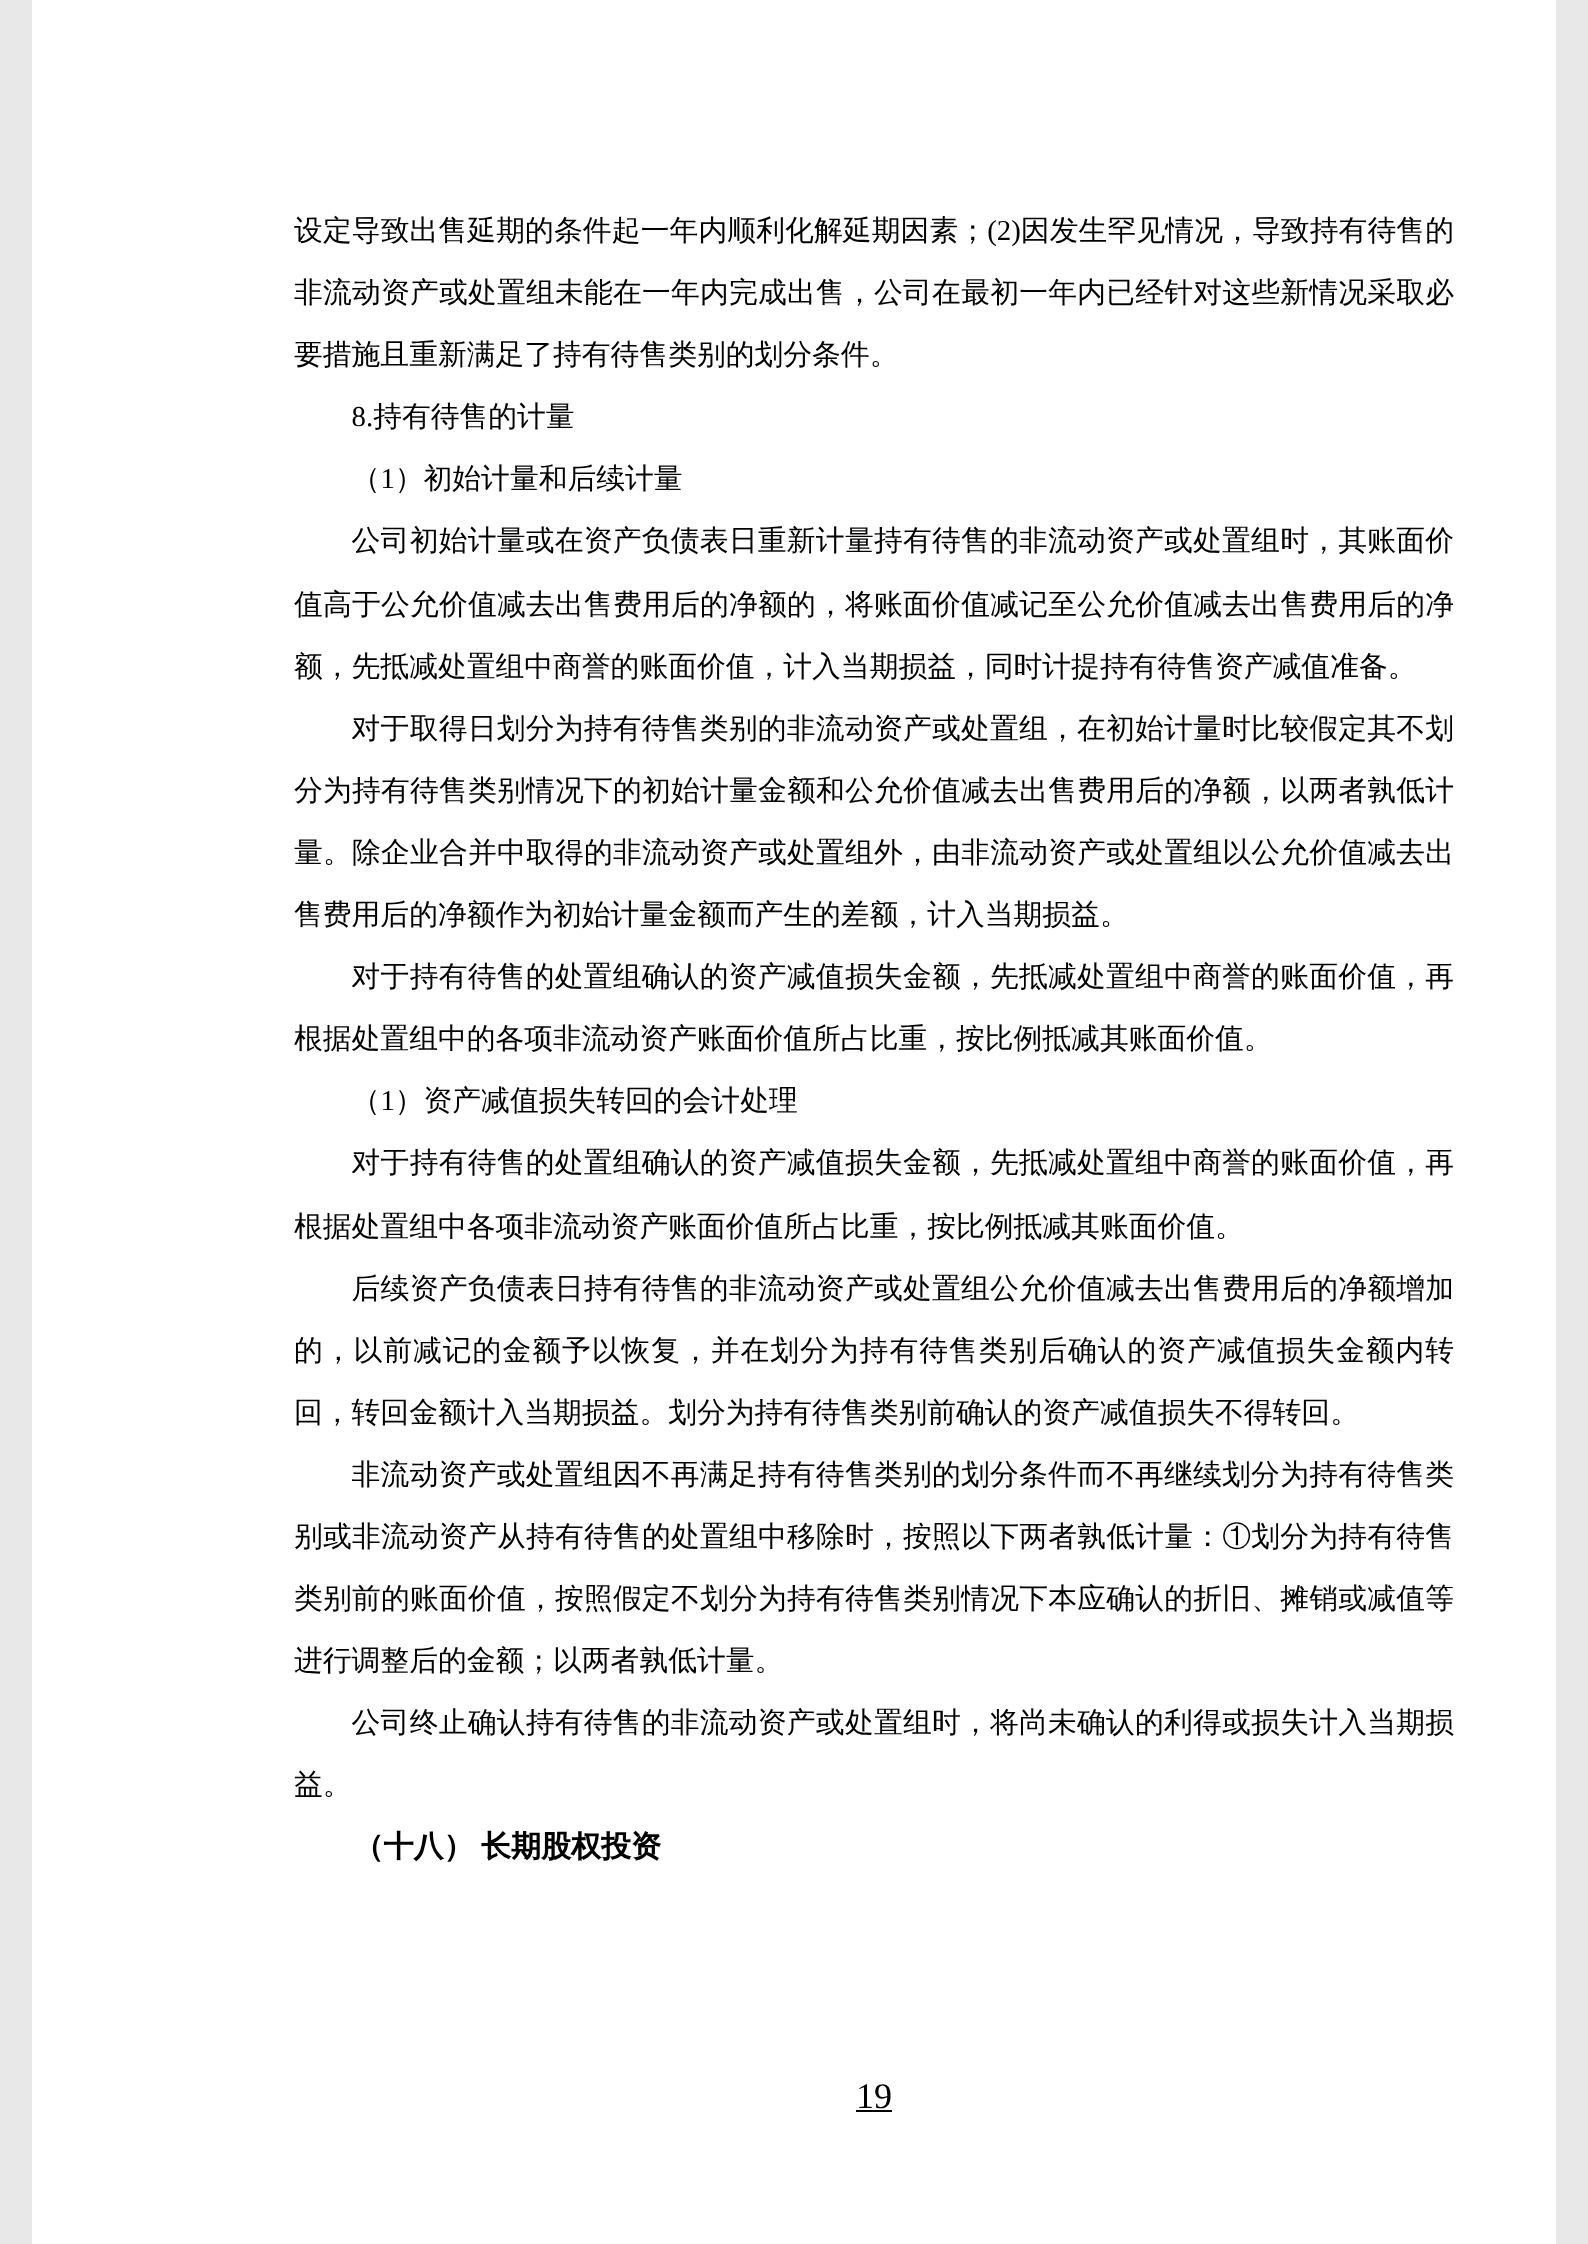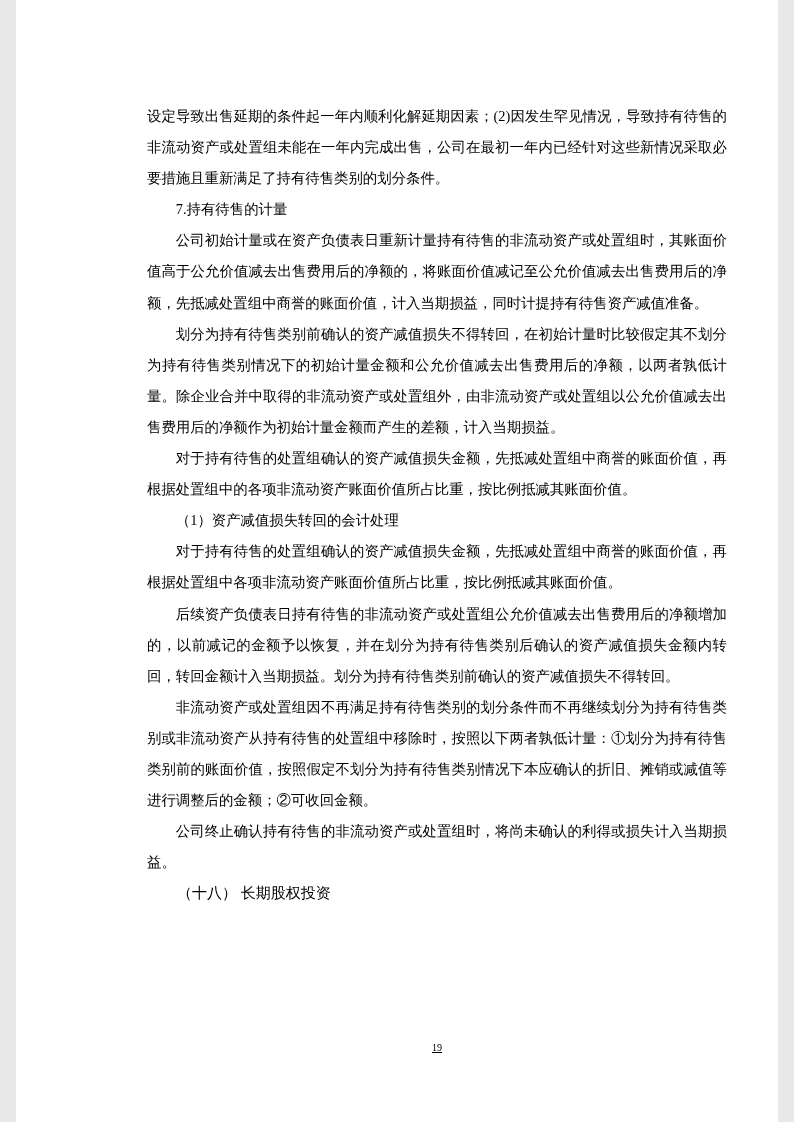--- a/index.html
+++ b/index.html
@@ -28,48 +28,49 @@
   }
   .text-block p {
     margin: 0;
     padding: 0;
     text-indent: 2em;
   }
   .text-block p.no-indent {
     text-indent: 0;
   }
   .text-block p.section-heading {
-    font-weight: normal;
+    font-weight: bold;
     font-size: 15px;
   }
   .page-number {
     position: absolute;
     left: 131px;
     top: 1036px;
     width: 580px;
     text-align: center;
-    font-size: 10px;
+    font-size: 18px;
     line-height: 24px;
     text-decoration: underline;
   }
 </style>
 </head>
 <body>
 
 <div class="page">
 
   <div class="text-block">
     <p class="no-indent">设定导致出售延期的条件起一年内顺利化解延期因素；(2)因发生罕见情况，导致持有待售的非流动资产或处置组未能在一年内完成出售，公司在最初一年内已经针对这些新情况采取必要措施且重新满足了持有待售类别的划分条件。</p>
-    <p>7.持有待售的计量</p>
+    <p>8.持有待售的计量</p>
+    <p>（1）初始计量和后续计量</p>
     <p>公司初始计量或在资产负债表日重新计量持有待售的非流动资产或处置组时，其账面价值高于公允价值减去出售费用后的净额的，将账面价值减记至公允价值减去出售费用后的净额，先抵减处置组中商誉的账面价值，计入当期损益，同时计提持有待售资产减值准备。</p>
-    <p>划分为持有待售类别前确认的资产减值损失不得转回，在初始计量时比较假定其不划分为持有待售类别情况下的初始计量金额和公允价值减去出售费用后的净额，以两者孰低计量。除企业合并中取得的非流动资产或处置组外，由非流动资产或处置组以公允价值减去出售费用后的净额作为初始计量金额而产生的差额，计入当期损益。</p>
+    <p>对于取得日划分为持有待售类别的非流动资产或处置组，在初始计量时比较假定其不划分为持有待售类别情况下的初始计量金额和公允价值减去出售费用后的净额，以两者孰低计量。除企业合并中取得的非流动资产或处置组外，由非流动资产或处置组以公允价值减去出售费用后的净额作为初始计量金额而产生的差额，计入当期损益。</p>
     <p>对于持有待售的处置组确认的资产减值损失金额，先抵减处置组中商誉的账面价值，再根据处置组中的各项非流动资产账面价值所占比重，按比例抵减其账面价值。</p>
     <p>（1）资产减值损失转回的会计处理</p>
     <p>对于持有待售的处置组确认的资产减值损失金额，先抵减处置组中商誉的账面价值，再根据处置组中各项非流动资产账面价值所占比重，按比例抵减其账面价值。</p>
     <p>后续资产负债表日持有待售的非流动资产或处置组公允价值减去出售费用后的净额增加的，以前减记的金额予以恢复，并在划分为持有待售类别后确认的资产减值损失金额内转回，转回金额计入当期损益。划分为持有待售类别前确认的资产减值损失不得转回。</p>
-    <p>非流动资产或处置组因不再满足持有待售类别的划分条件而不再继续划分为持有待售类别或非流动资产从持有待售的处置组中移除时，按照以下两者孰低计量：①划分为持有待售类别前的账面价值，按照假定不划分为持有待售类别情况下本应确认的折旧、摊销或减值等进行调整后的金额；②可收回金额。</p>
+    <p>非流动资产或处置组因不再满足持有待售类别的划分条件而不再继续划分为持有待售类别或非流动资产从持有待售的处置组中移除时，按照以下两者孰低计量：①划分为持有待售类别前的账面价值，按照假定不划分为持有待售类别情况下本应确认的折旧、摊销或减值等进行调整后的金额；以两者孰低计量。</p>
     <p>公司终止确认持有待售的非流动资产或处置组时，将尚未确认的利得或损失计入当期损益。</p>
     <p class="section-heading">（十八） 长期股权投资</p>
   </div>
 
   <div class="page-number">19</div>
 
 </div>
 
 </body></html>

